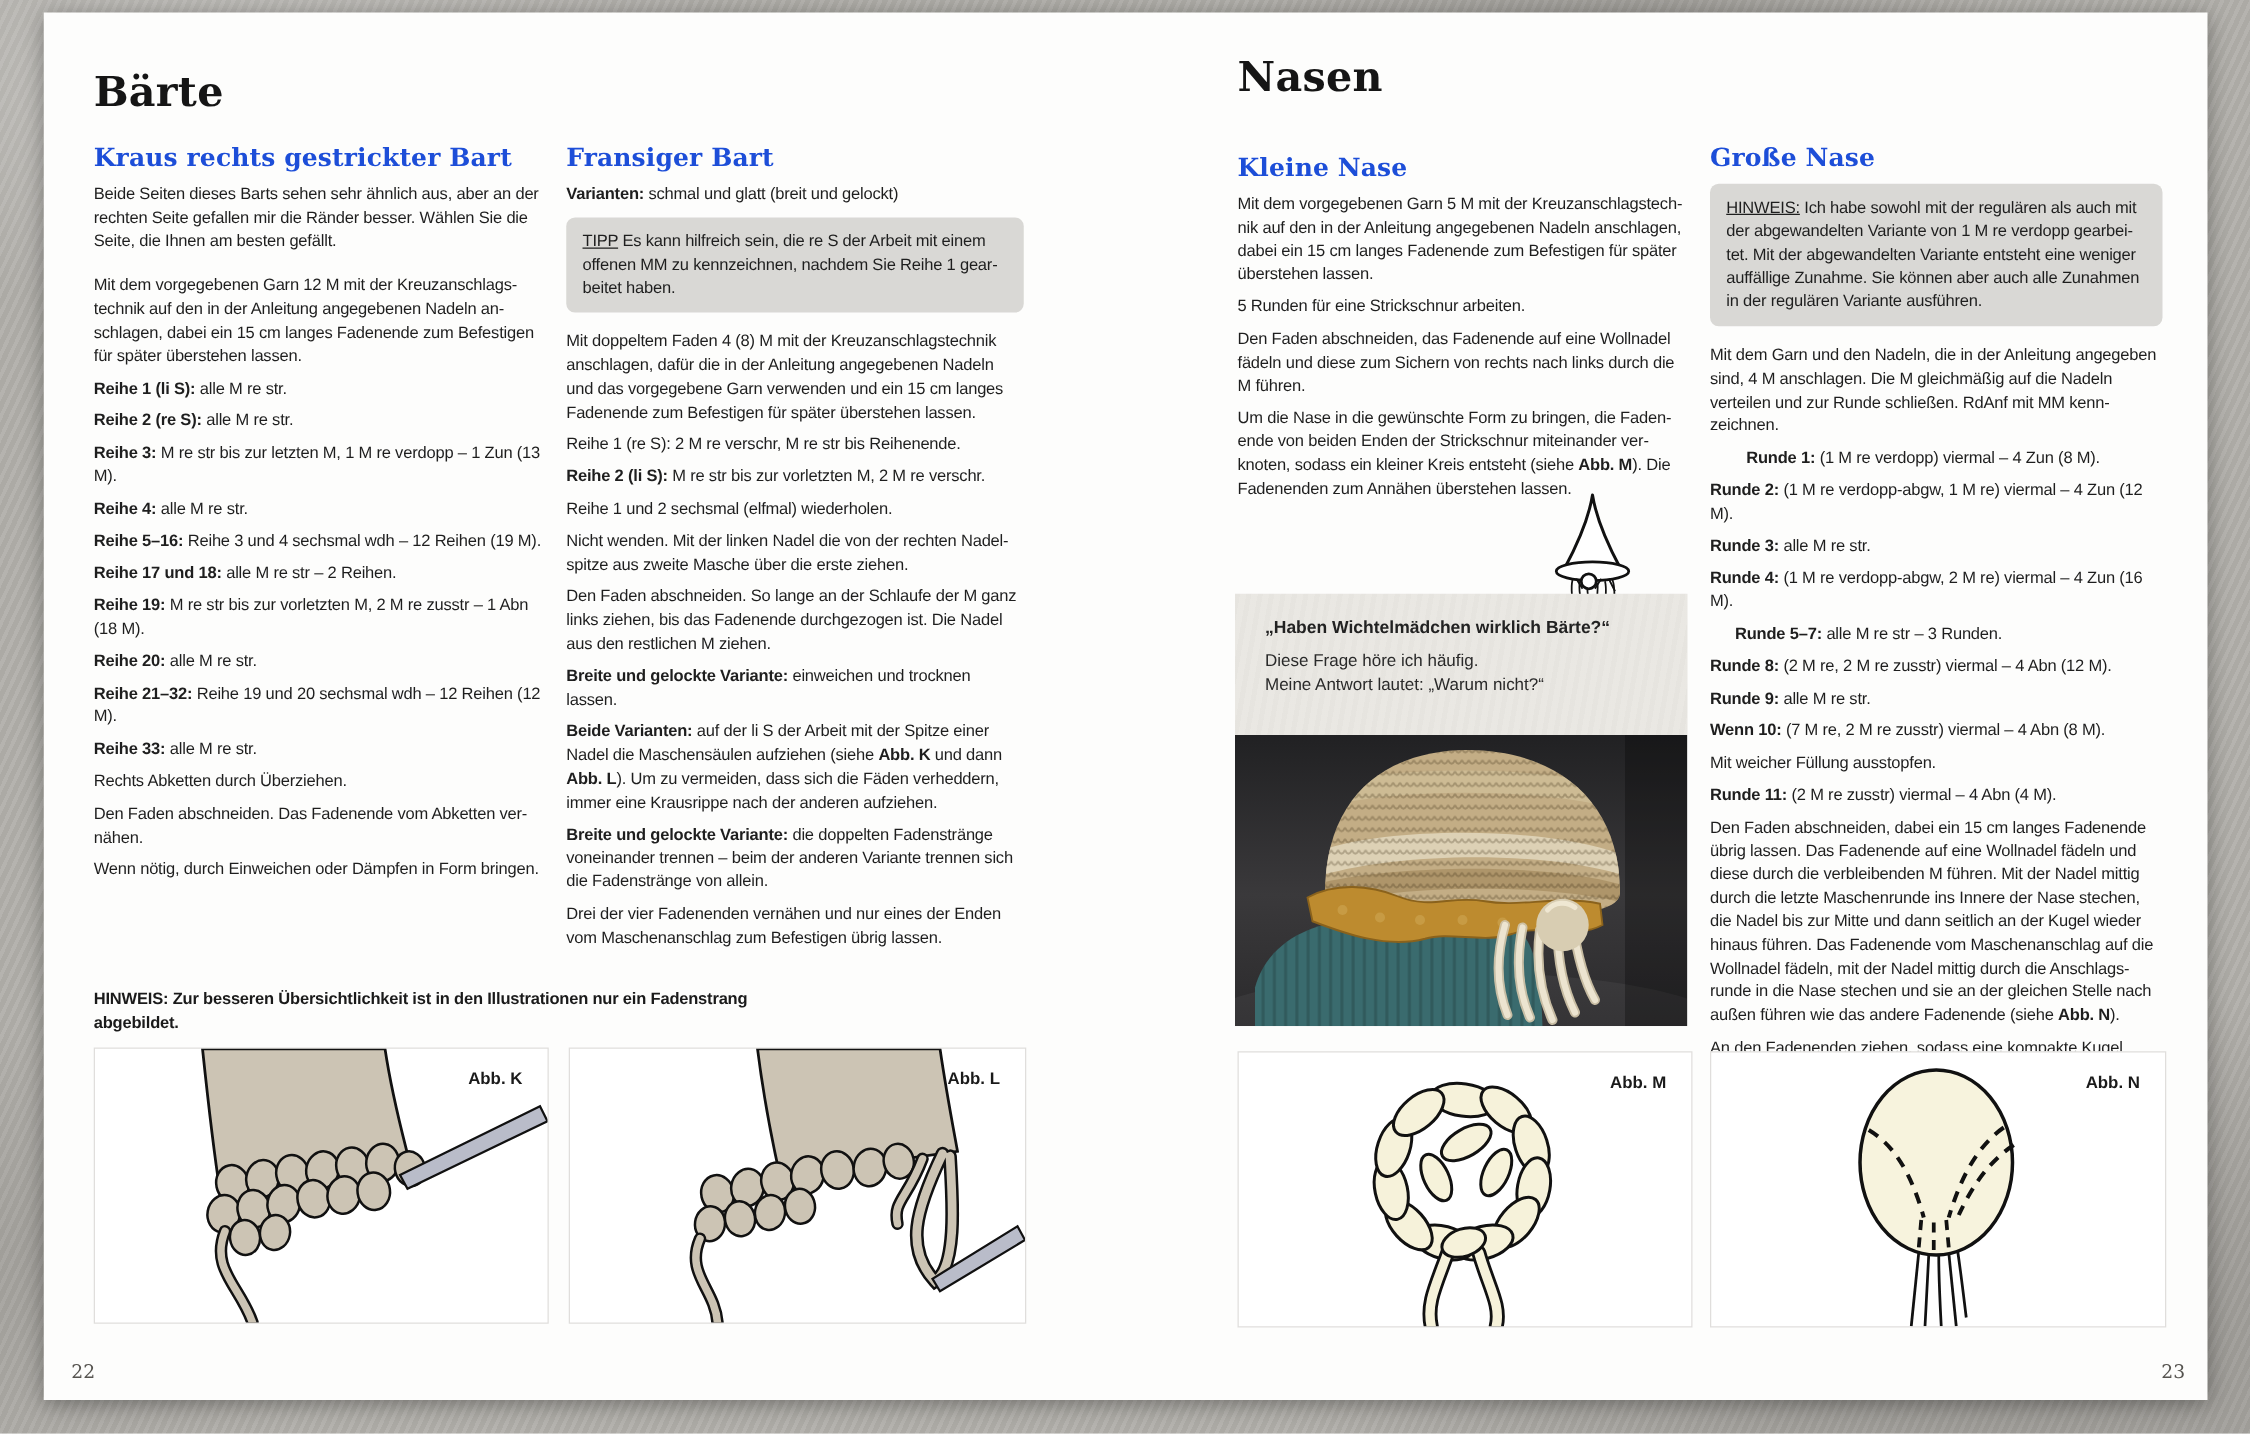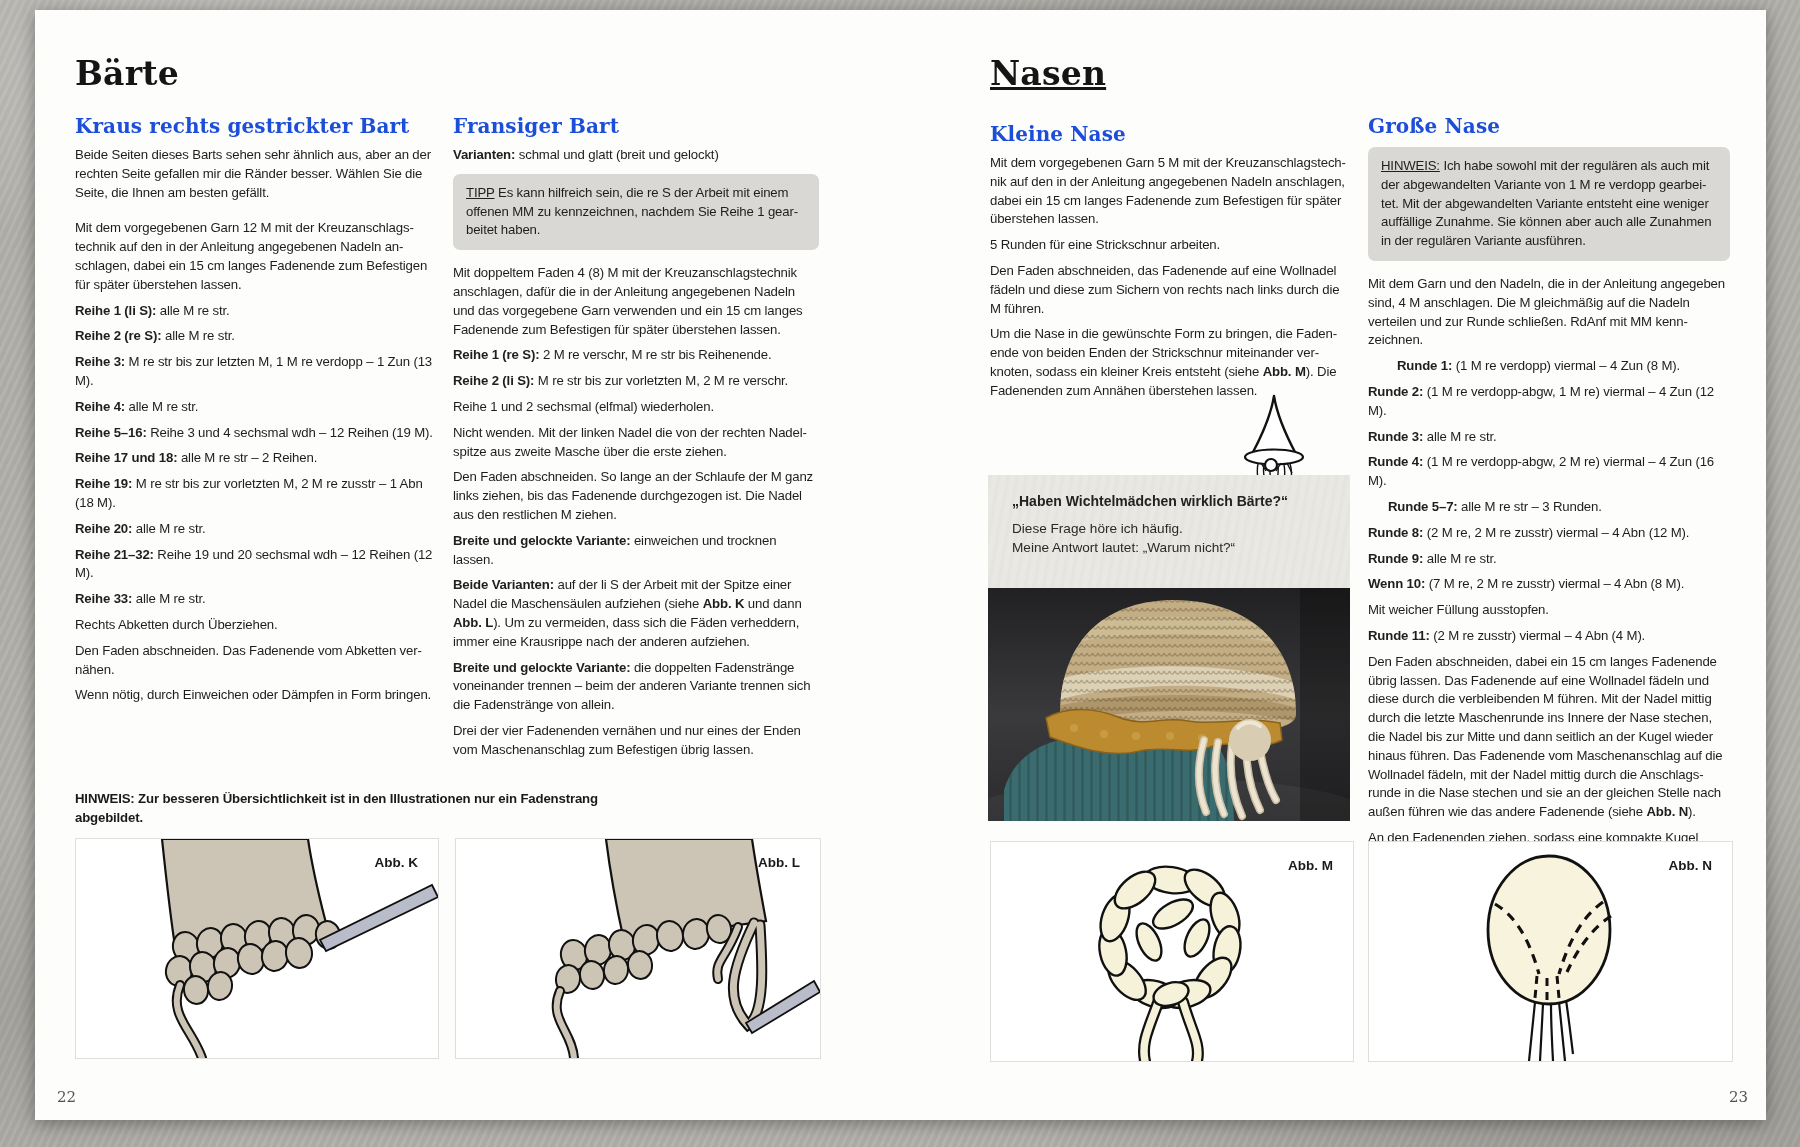--- a/index.html
+++ b/index.html
@@ -95,21 +95,21 @@
           <p class="blk"><span>Wenn nötig, durch Einweichen oder Dämpfen in Form bringen.</span></p>
         </div>
     </div>
 
     <div class="col" style="left:418px;top:104px;width:366px;">
       <h2>Fransiger Bart</h2>
       <div>
           <p class="blk"><span style="font-weight: 700;">Varianten:</span><span> schmal und glatt (breit und gelockt)</span></p>
           <p class="blk tipbox"><span style="text-decoration: underline;">TIPP</span><span> Es kann hilfreich sein, die re S der Arbeit mit einem offenen MM zu kennzeichnen, nachdem Sie Reihe 1 gear­beitet haben.</span></p>
           <p class="blk"><span>Mit doppeltem Faden 4 (8) M mit der Kreuzanschlagstechnik anschlagen, dafür die in der Anleitung angegebenen Nadeln und das vorgegebene Garn verwenden und ein 15 cm langes Fadenende zum Befestigen für später überstehen lassen.</span></p>
-          <p class="blk"><span style="font-weight: 700;">Reihe 1 (re S):</span><span> 2 M re verschr, M re str bis Reihenende.</span></p>
+          <p class="blk"><span style="font-weight: 400;">Reihe 1 (re S):</span><span> 2 M re verschr, M re str bis Reihenende.</span></p>
           <p class="blk"><span style="font-weight: 700;">Reihe 2 (li S):</span><span> M re str bis zur vorletzten M, 2 M re verschr.</span></p>
           <p class="blk"><span>Reihe 1 und 2 sechsmal (elfmal) wiederholen.</span></p>
           <p class="blk"><span>Nicht wenden. Mit der linken Nadel die von der rechten Nadel­spitze aus zweite Masche über die erste ziehen.</span></p>
           <p class="blk"><span>Den Faden abschneiden. So lange an der Schlaufe der M ganz links ziehen, bis das Fadenende durchgezogen ist. Die Nadel aus den restlichen M ziehen.</span></p>
           <p class="blk"><span style="font-weight: 700;">Breite und gelockte Variante:</span><span> einweichen und trocknen lassen.</span></p>
           <p class="blk"><span style="font-weight: 700;">Beide Varianten:</span><span> auf der li S der Arbeit mit der Spitze einer Nadel die Maschensäulen aufziehen (siehe </span><span style="font-weight: 700;">Abb. K</span><span> und dann </span><span style="font-weight: 700;">Abb. L</span><span>). Um zu vermeiden, dass sich die Fäden verheddern, immer eine Krausrippe nach der anderen aufziehen.</span></p>
           <p class="blk"><span style="font-weight: 700;">Breite und gelockte Variante:</span><span> die doppelten Fadenstränge voneinander trennen – beim der anderen Variante trennen sich die Fadenstränge von allein.</span></p>
           <p class="blk"><span>Drei der vier Fadenenden vernähen und nur eines der Enden vom Maschenanschlag zum Befestigen übrig lassen.</span></p>
         </div>
     </div>
@@ -165,21 +165,21 @@
         <path d="M298,84 C276,130 268,160 292,186 C310,174 306,120 304,86" fill="none" stroke="#ccc4b4" stroke-width="7" stroke-linecap="round"></path>
         <polygon points="358,142 364,153 296,194 290,184" fill="#b9bcc9" stroke="#111" stroke-width="1.8"></polygon>
         <path d="M104,152 C92,180 116,192 118,219" fill="none" stroke="#111" stroke-width="10" stroke-linecap="round"></path>
         <path d="M104,152 C92,180 116,192 118,219" fill="none" stroke="#ccc4b4" stroke-width="6" stroke-linecap="round"></path>
       </svg>
       <span class="figlabel">Abb. L</span>
     </div>
 
     <span class="pagenum" style="left:22px;">22</span>
 
-    <h1 class="pgtitle" style="left:955px;top:44px;text-decoration:underline;">Nasen</h1>
+    <h1 class="pgtitle" style="left:955px;top:32px;">Nasen</h1>
 
     <div class="col" style="left:955px;top:112px;">
       <h2>Kleine Nase</h2>
       <div>
           <p class="blk"><span>Mit dem vorgegebenen Garn 5 M mit der Kreuzanschlagstech­nik auf den in der Anleitung angegebenen Nadeln anschla­gen, dabei ein 15 cm langes Fadenende zum Befestigen für später überstehen lassen.</span></p>
           <p class="blk"><span>5 Runden für eine Strickschnur arbeiten.</span></p>
           <p class="blk"><span>Den Faden abschneiden, das Fadenende auf eine Wollnadel fädeln und diese zum Sichern von rechts nach links durch die M führen.</span></p>
           <p class="blk"><span>Um die Nase in die gewünschte Form zu bringen, die Faden­ende von beiden Enden der Strickschnur miteinander ver­knoten, sodass ein kleiner Kreis entsteht (siehe </span><span style="font-weight: 700;">Abb. M</span><span>). Die Fadenenden zum Annähen überstehen lassen.</span></p>
         </div>
     </div>

